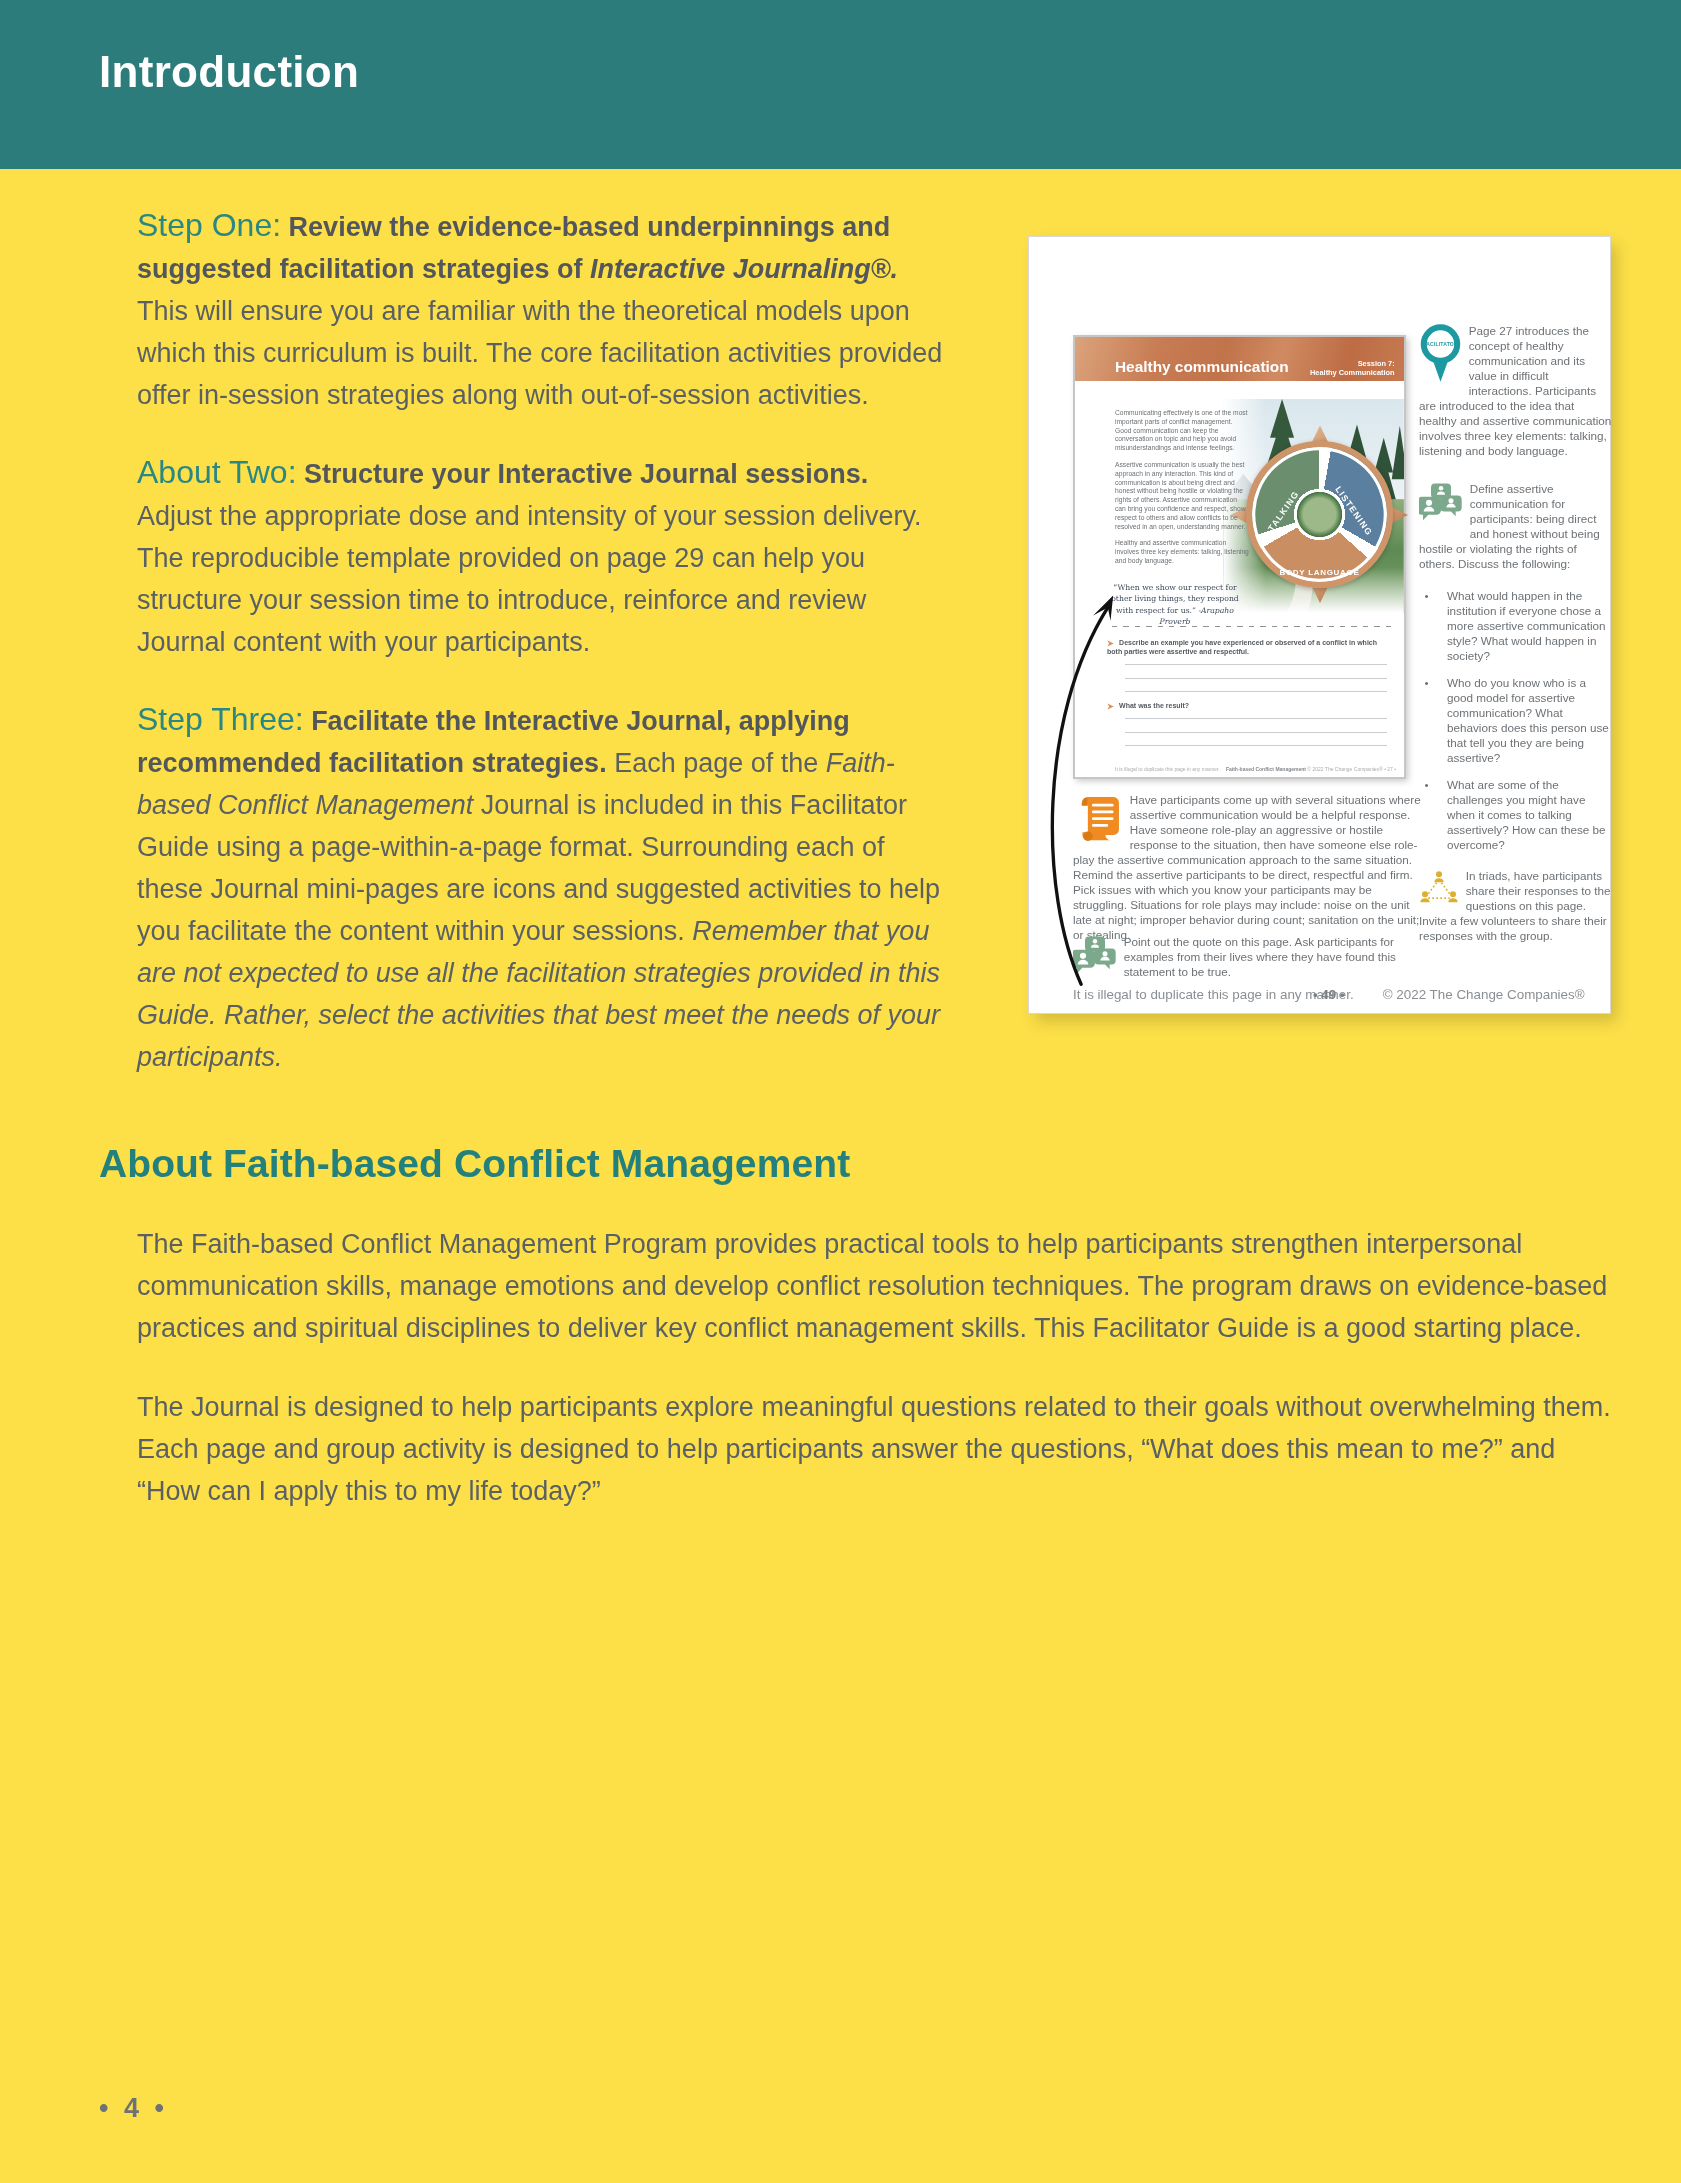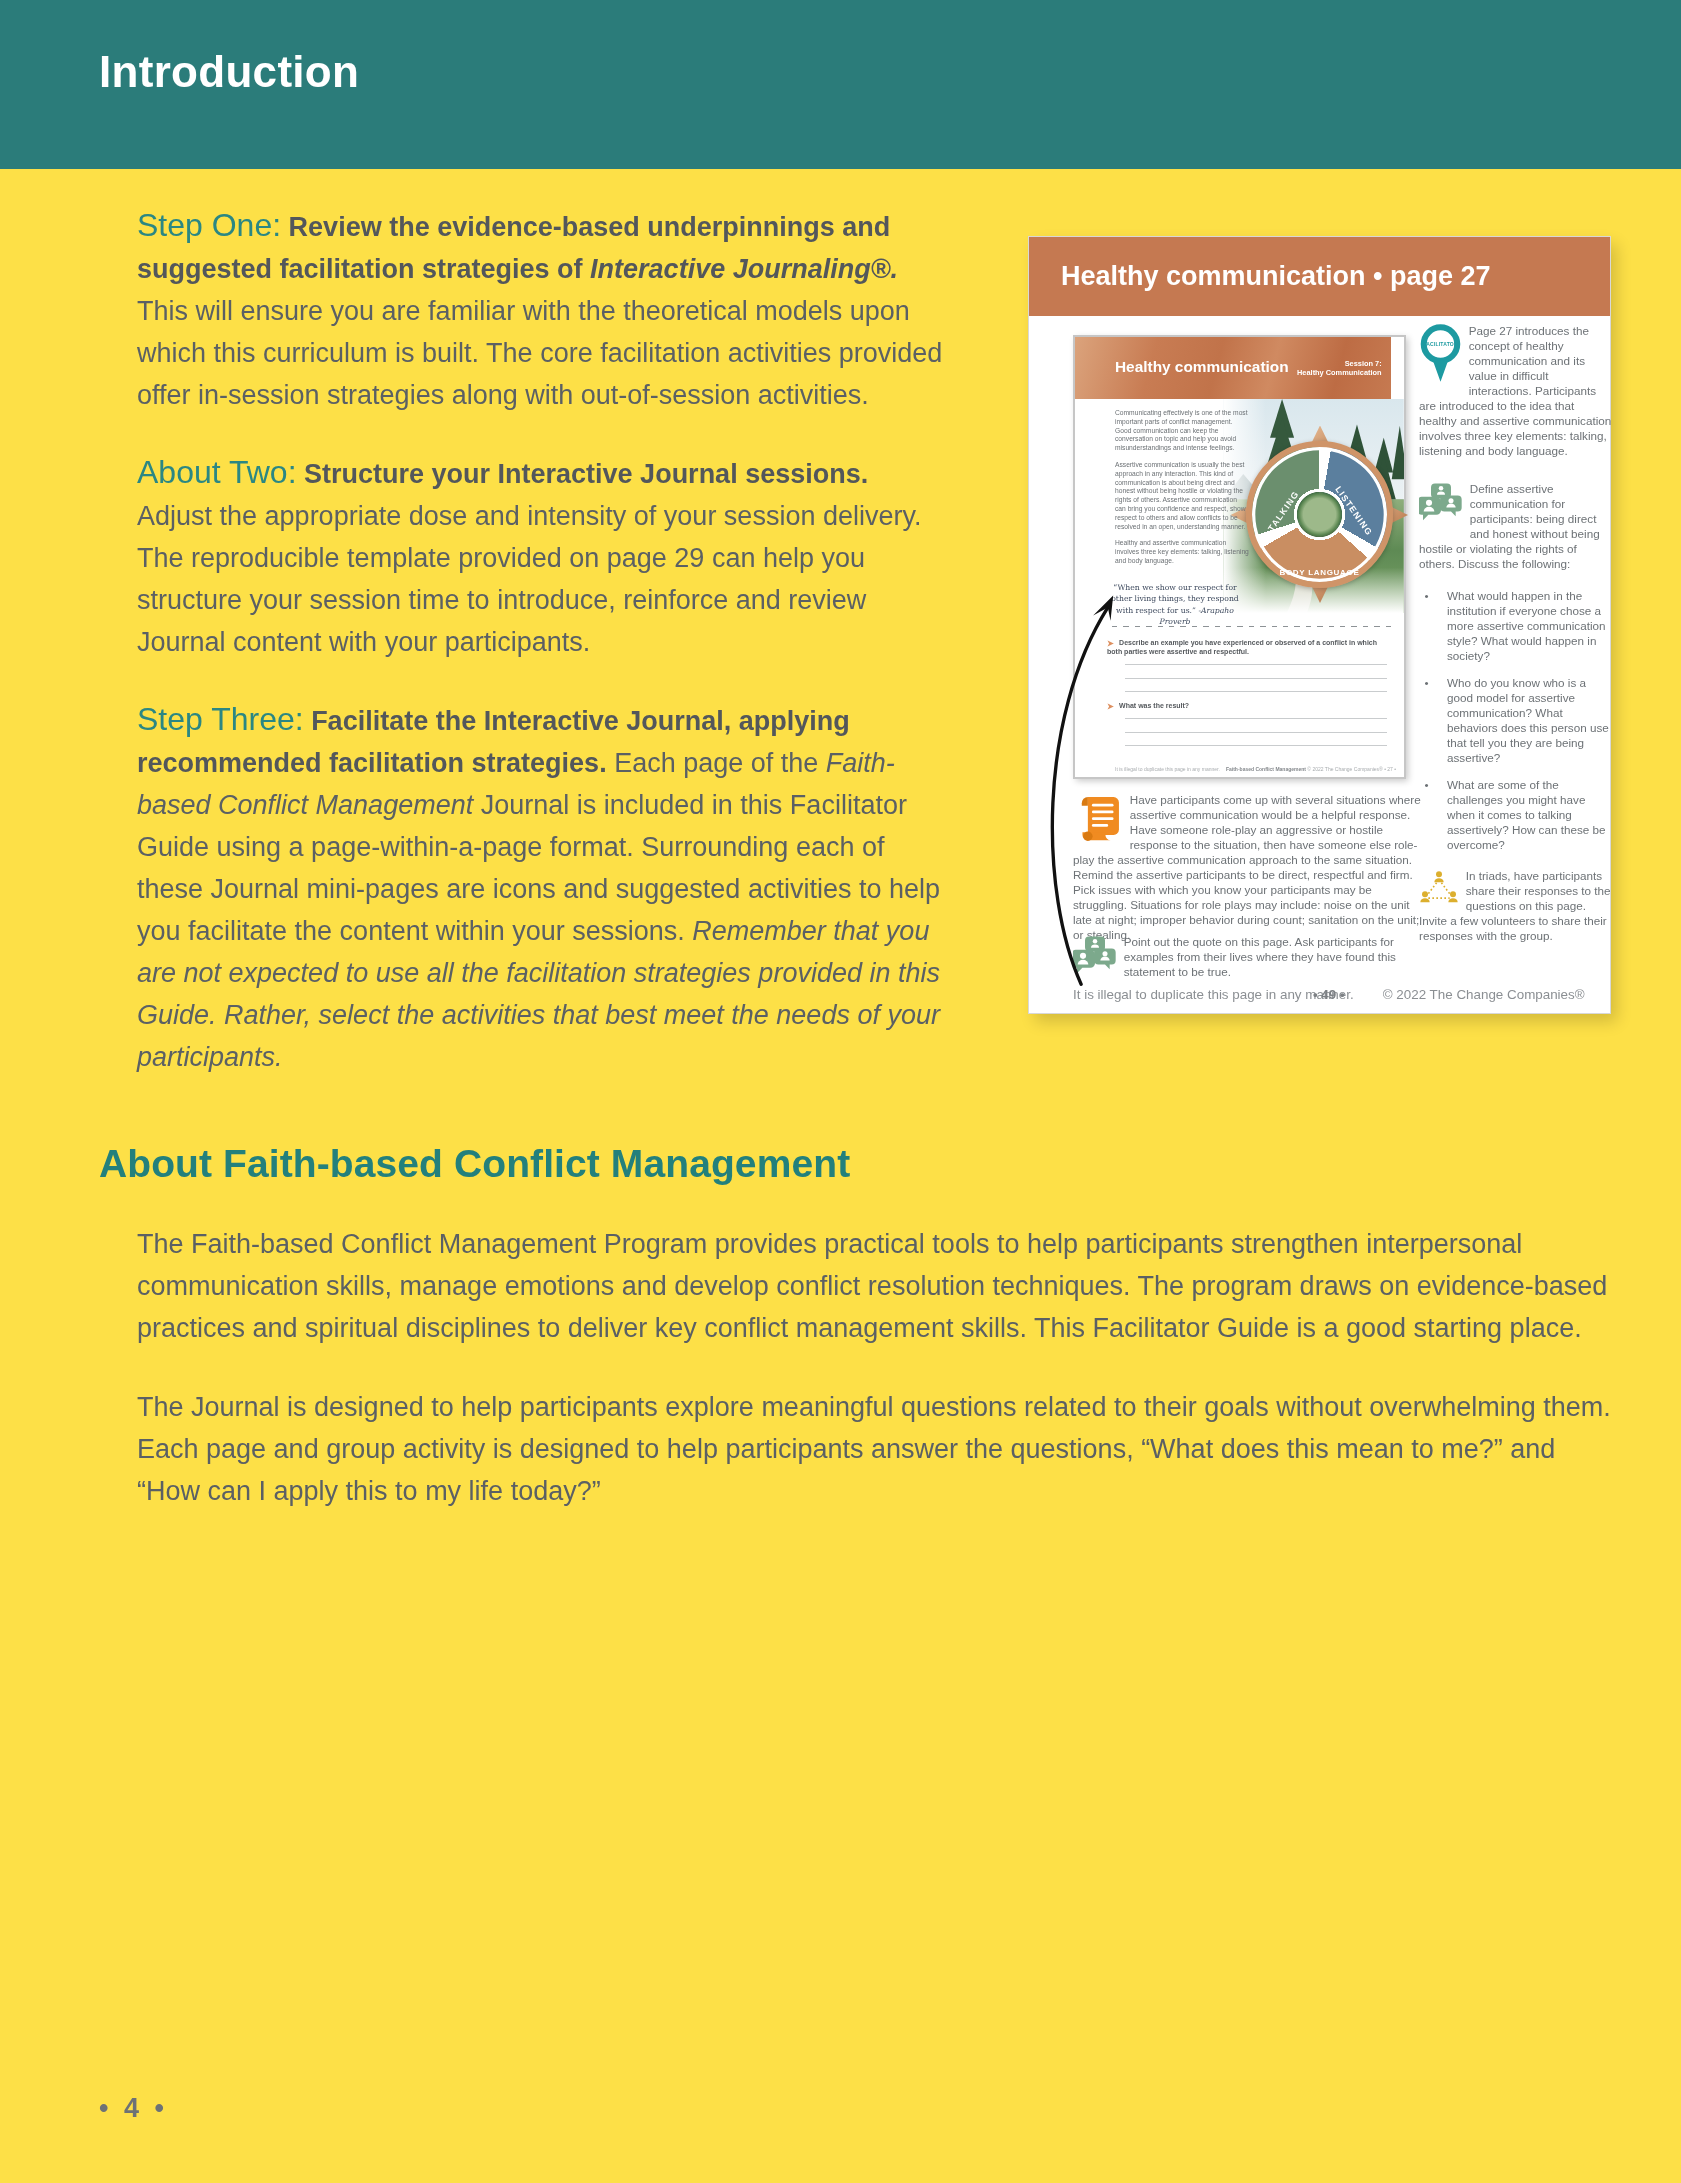--- a/index.html
+++ b/index.html
@@ -45,21 +45,21 @@
   .panel-foot{position:absolute;left:44px;right:25.4px;bottom:10.7px;font-size:13.4px;color:#8b8f93;}
   .panel-foot .fl{float:left;}
   .panel-foot .fc{position:absolute;left:0;right:0;text-align:center;font-weight:bold;color:#7d8185;}
   .panel-foot .fr{float:right;}
 
   
   .bigarrow{position:absolute;left:0;top:314px;width:147px;height:455px;z-index:6;pointer-events:none;}
 
   
   .mini{position:absolute;left:44px;top:98px;width:329px;height:440px;background:#fff;border:2px solid #c6c6c6;box-shadow:2.7px 3.3px 6.7px rgba(0,0,0,.22);z-index:2;}
-  .mini-header{position:absolute;left:0;top:0;right:13px;height:62px;background:linear-gradient(105deg,#dba37c 0%,#c87c53 25%,#c1734a 45%,#d08a61 62%,#bd6c44 82%,#c67a51 100%);}
+  .mini-header{position:absolute;left:0;top:0;right:0;height:44px;background:linear-gradient(105deg,#dba37c 0%,#c87c53 25%,#c1734a 45%,#d08a61 62%,#bd6c44 82%,#c67a51 100%);}
   .mini-title{position:absolute;left:40px;top:21.4px;color:#fff;font-size:15.4px;font-weight:bold;}
   .mini-session{position:absolute;right:9.4px;top:23px;text-align:right;color:#fff;font-size:7.4px;font-weight:bold;line-height:8.7px;}
   .mini-photo{position:absolute;right:0;top:62px;width:181px;height:214px;}
   .mini-text{position:absolute;left:40px;top:72px;width:134px;font-size:6.7px;line-height:8.8px;color:#6b7074;z-index:3;}
   .mini-text p{margin:0 0 8px 0;}
   .mini-quote{position:absolute;left:27px;top:245px;width:146px;text-align:center;font-family:"DejaVu Serif",serif;font-size:7.7px;line-height:11.4px;color:#3e4a5e;z-index:3;}
   .mini-quote .attr{font-style:italic;}
   .dashes{position:absolute;left:37px;right:8px;top:289px;height:1.3px;background:repeating-linear-gradient(90deg,#8d9296 0 5.4px,transparent 5.4px 11.4px);}
   .q{position:absolute;left:32px;right:12px;color:#55595d;font-size:7px;font-weight:bold;line-height:8.7px;}
   .q .qa{color:#dd9060;font-size:8px;display:inline-block;transform:translateY(0.7px);margin-right:5.4px;}
@@ -93,23 +93,20 @@
 
 <div class="page">
 
   <div class="banner">
     <h1>Introduction</h1>
   </div>
 
   <div class="content">
 
     <div class="panel">
-      <div class="panel-header">
-        <span>Healthy communication • page 27</span>
-      </div>
 
       <svg class="bigarrow" viewBox="0 0 220 680">
         <path d="M 78 648 C 16 510, 14 250, 118 84" fill="none" stroke="#111111" stroke-width="5" stroke-linecap="round"></path>
         <path d="M 118 84 L 96 96 L 126 66 L 122 104 Z" fill="#111111"></path>
       </svg>
 
       <div class="mini">
         <div class="mini-header">
           <span class="mini-title">Healthy communication</span>
           <span class="mini-session">

